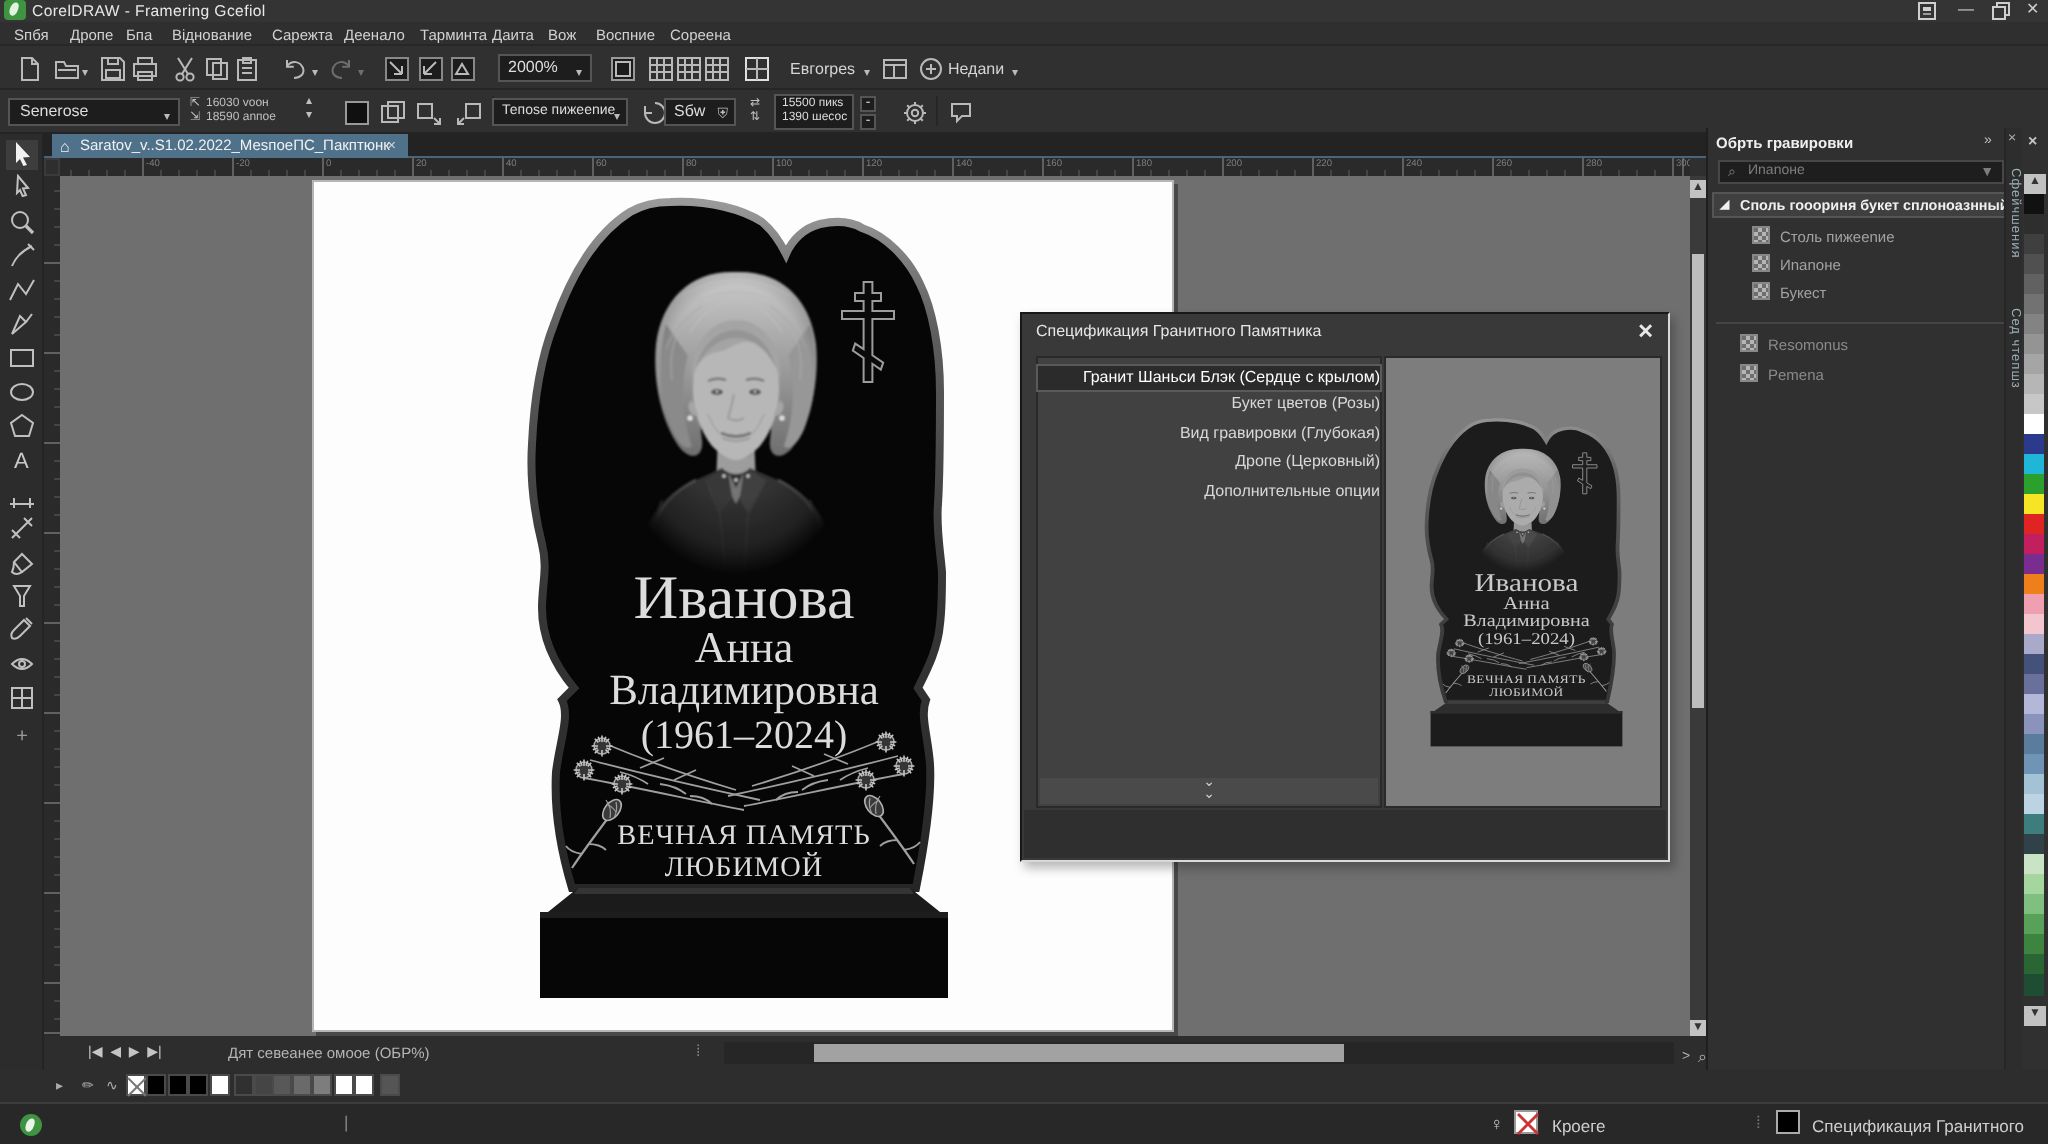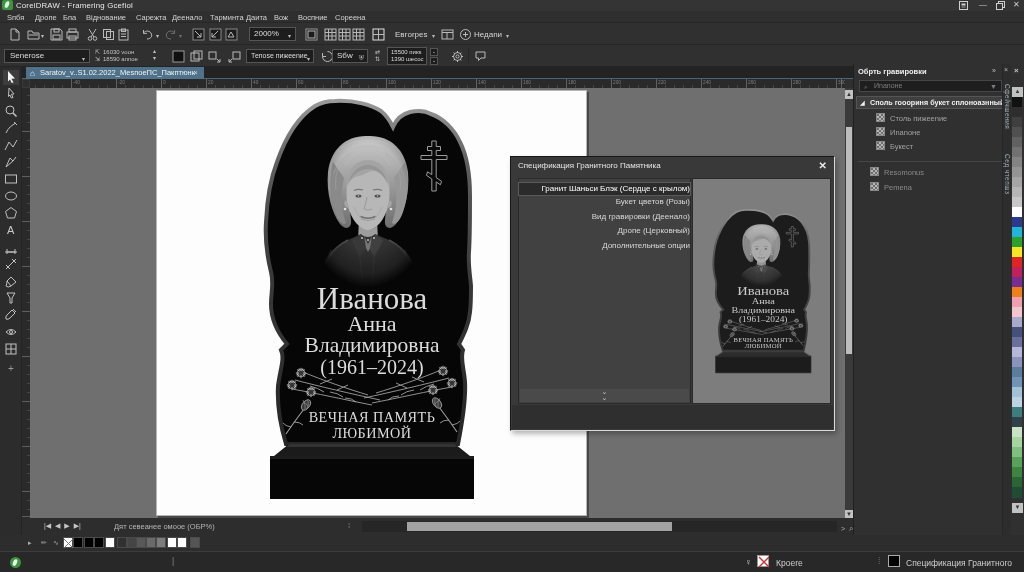--- a/index.html
+++ b/index.html
@@ -633,21 +633,21 @@
   <span class="dsw" style="left:888px;top:3px;width:12px;height:12px;background:#000;border:1px solid #aaa;"></span>
   <span style="position:absolute;left:906px;top:6px;">Спецификация Гранитного</span>
 </div>
 
 <div class="abs" id="dialog">
   <div id="dlgtitle">Спецификация Гранитного Памятника</div>
   <div id="dlgx">✕</div>
   <div id="dlglist">
     <div class="drow" id="drow1"><span style="margin-left:15px;">Гранит Шаньси Блэк (Сердце с крылом)</span></div>
     <div class="drow" style="top:18px;"><span style="margin-left:16px;">Букет цветов (Розы)</span></div>
-    <div class="drow" style="top:32.5px;"><span style="margin-left:16px;">Вид гравировки (Деенало)</span></div>
+    <div class="drow" style="top:32.5px;"><span style="margin-left:16px;">Вид гравировки (Глубокая)</span></div>
     <div class="drow" style="top:47px;"><span style="margin-left:16px;">Дропе (Церковный)</span></div>
     <div class="drow" style="top:61.5px;"><span style="margin-left:16px;">Дополнительные опции</span></div>
     <div id="chevrow">⌄<br>⌄</div>
   </div>
   <div style="position:absolute;left:1px;bottom:1px;width:321px;height:24px;background:#2f2f2f;"></div>
   <div id="dlgprev">
     <svg width="137" height="224" viewBox="691 177 137 224">
       <use href="#monument" transform="translate(586.4,166.6) scale(0.47,0.41)" opacity="0.88"></use>
       <rect x="691" y="177" width="137" height="224" fill="#7d7d7d" opacity="0.08"></rect>
     </svg>

